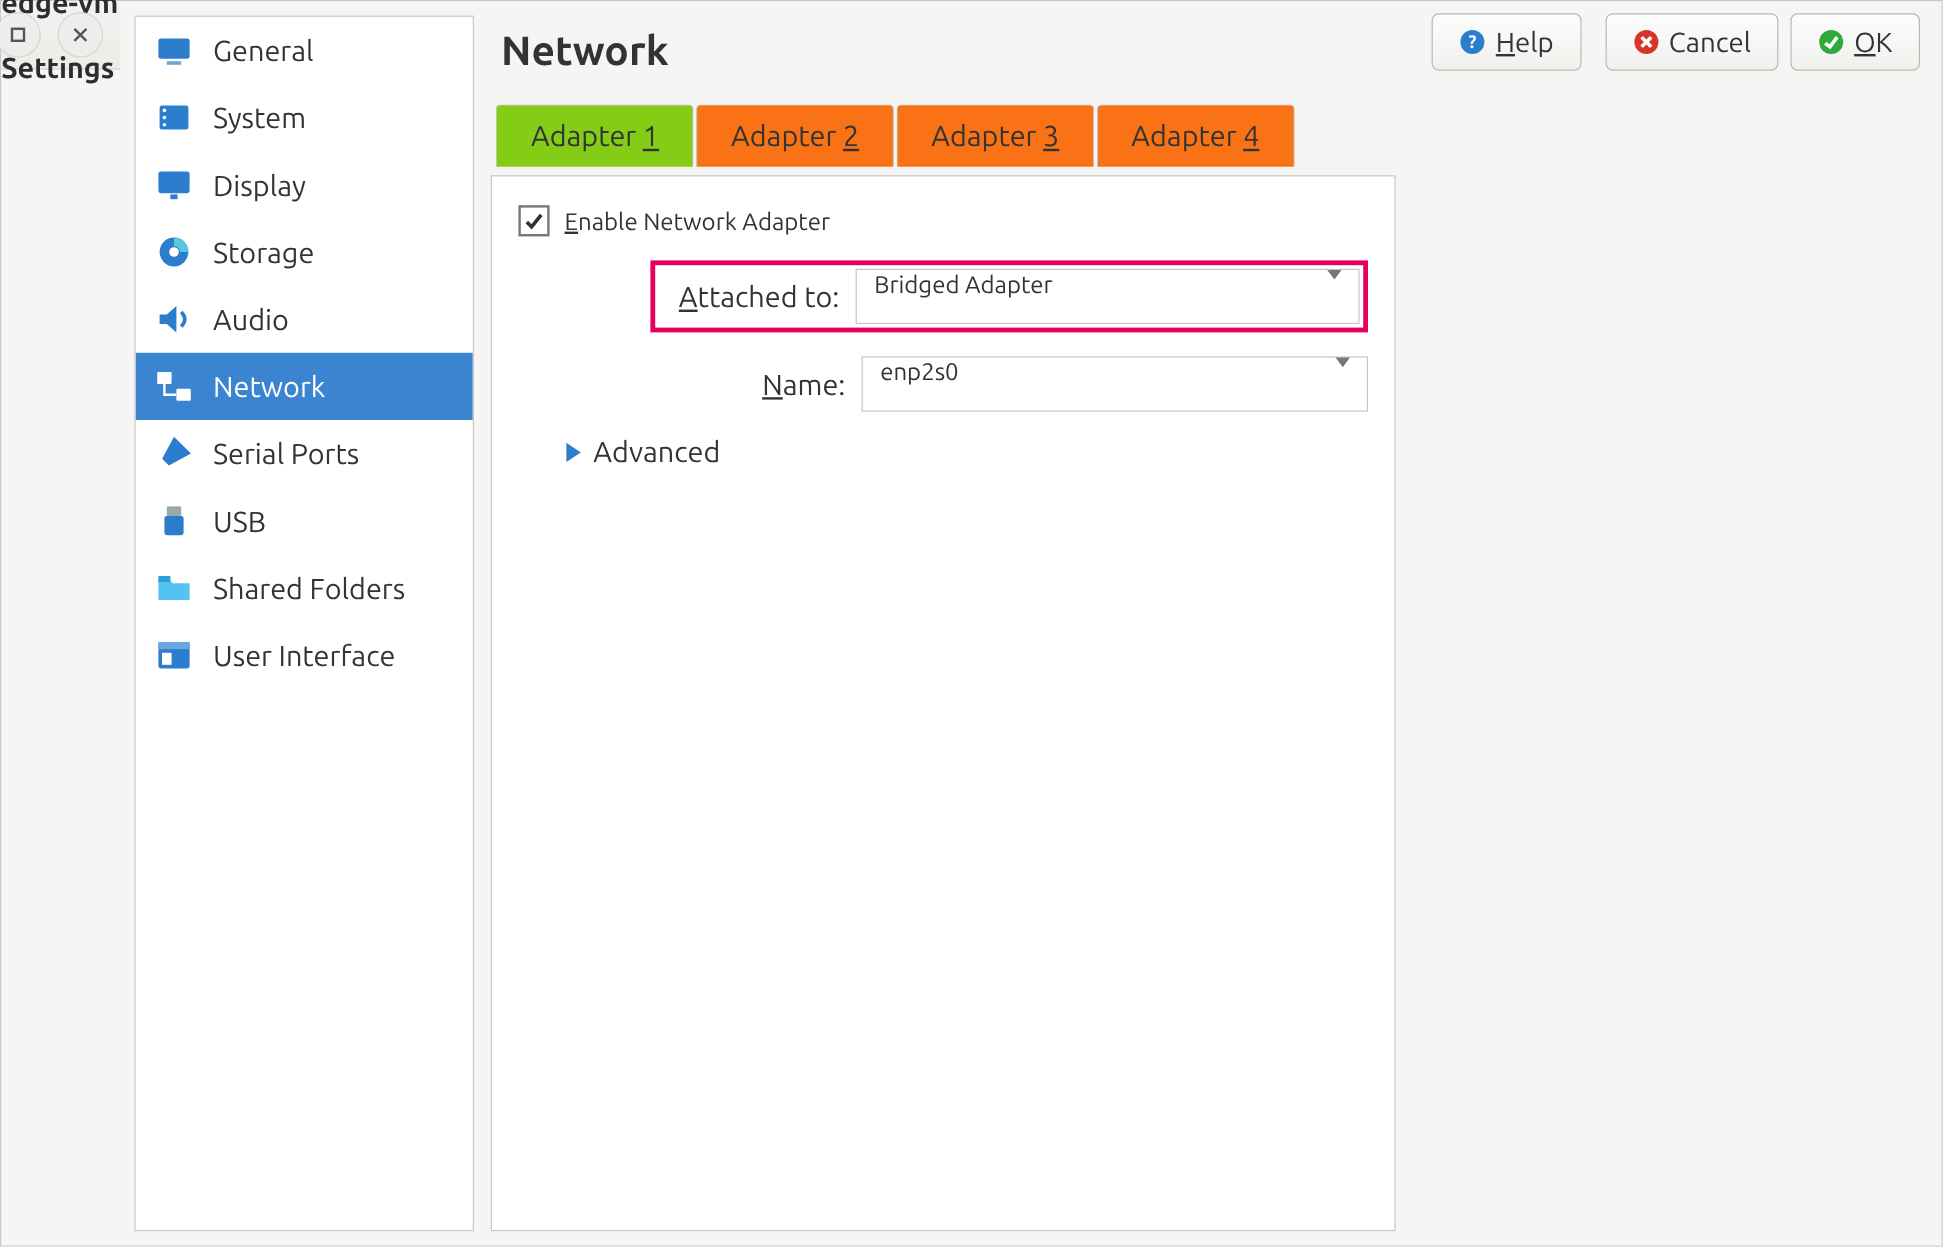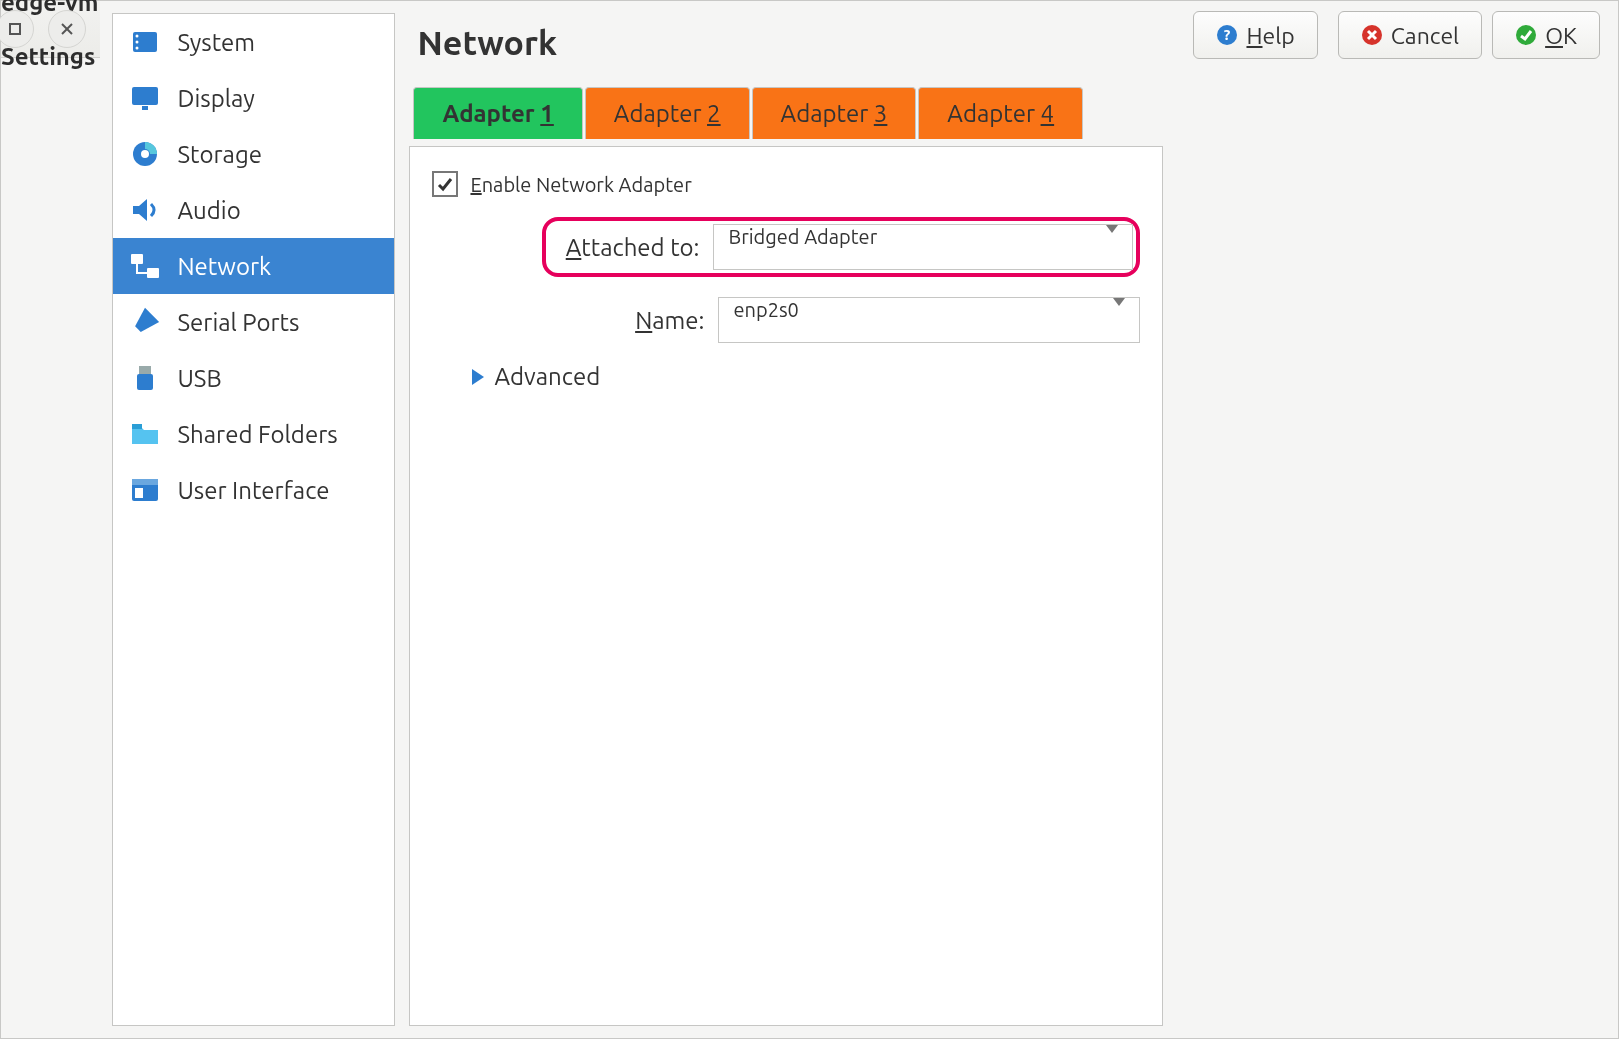--- a/index.html
+++ b/index.html
@@ -17,31 +17,31 @@
 .sbitem{display:flex;align-items:center;gap:16px;padding:12px 16px;font-size:24px;cursor:pointer;color:#333}
 .sbitem.selected{background:#3a84d1;color:#fff}
 .sbitem .sicon{width:32px;height:32px;flex-shrink:0;display:flex;align-items:center;justify-content:center}
 
 .main{flex:1;display:flex;flex-direction:column;gap:8px}
 .pagetitle{font-size:34px;font-weight:700;color:#333;padding:10px 8px 18px 8px}
 
 .tabbar{display:flex;align-items:flex-end;padding-left:4px}
 .tab{padding:12px 28px;font-size:24px;border:1px solid #c6c6c4;border-bottom:none;background:#f97316;cursor:pointer;margin-right:2px;border-top-left-radius:4px;border-top-right-radius:4px}
 .tab .ul{text-decoration:underline}
-.tab.active{background:#22c55e;font-weight:700;position:relative;z-index:2}
+.tab.active{background:#84cc16;font-weight:400;position:relative;z-index:2}
 .tabpanel{flex:1;background:#fff;border:1px solid #c6c6c4;margin-top:-1px;padding:24px 22px 22px 22px;box-sizing:border-box}
 
 .formrow{display:flex;align-items:center;margin-bottom:20px}
 .checkbox{width:22px;height:22px;border:2px solid #777;background:#fff;margin-right:12px;display:flex;align-items:center;justify-content:center;cursor:pointer}
 .checkbox svg{width:16px;height:16px;stroke:#333;stroke-width:3;fill:none}
 .formlabel{text-align:right;font-size:24px;color:#333}
 .formrow .ul{text-decoration:underline}
 .select{flex:1;height:46px;border:1px solid #c6c6c4;background:#fff;display:flex;align-items:flex-start;justify-content:space-between;padding:0 14px;font-size:20px;cursor:pointer;box-sizing:border-box}
 .select .caret{width:0;height:0;border-left:6px solid transparent;border-right:6px solid transparent;border-top:8px solid #777}
-.hl{border:4px solid #e6005c;border-radius:16px;padding:3px}
+.hl{border:4px solid #e6005c;border-radius:0;padding:3px}
 
 .disc{display:flex;align-items:center;gap:10px;font-size:24px;cursor:pointer;margin-left:40px;margin-top:20px}
 .disc .tri{width:0;height:0;border-top:8px solid transparent;border-bottom:8px solid transparent;border-left:12px solid #2d7dcf}
 
 .footer{height:68px;border-top:0;display:flex;align-items:center;padding:0 18px 14px 18px;gap:10px}
 .footer .spacer{flex:1}
 .btn{height:46px;padding:0 22px;border:1px solid #b9b9b6;border-radius:6px;background:linear-gradient(#fdfdfd,#f0f0ed);display:flex;align-items:center;gap:8px;font-size:23px;cursor:pointer}
 .btn .ul{text-decoration:underline}
 .bicon{width:22px;height:22px;display:flex;align-items:center;justify-content:center}
 </style>
@@ -68,20 +68,29 @@
             <line x1="3" y1="3" x2="13" y2="13"></line>
             <line x1="13" y1="3" x2="3" y2="13"></line>
           </svg>
       </div>
     </div>
   </div>
 
   <div class="body">
 
     <div class="sidebar">
+      <div class="sbitem">
+        <span class="sicon">
+          <svg viewBox="0 0 32 32">
+              <rect x="3" y="6" width="26" height="17" rx="2" fill="#2d7dcf"></rect>
+              <rect x="10" y="25" width="12" height="3" fill="#6aa7df"></rect>
+            </svg>
+        </span>
+        <span>General</span>
+      </div>
       <div class="sbitem">
         <span class="sicon">
           <svg viewBox="0 0 32 32">
               <rect x="4" y="6" width="24" height="20" rx="2" fill="#2d7dcf"></rect>
               <circle cx="8" cy="10" r="1.5" fill="#fff"></circle>
               <circle cx="8" cy="16" r="1.5" fill="#fff"></circle>
               <circle cx="8" cy="22" r="1.5" fill="#fff"></circle>
             </svg>
         </span>
         <span>System</span>

